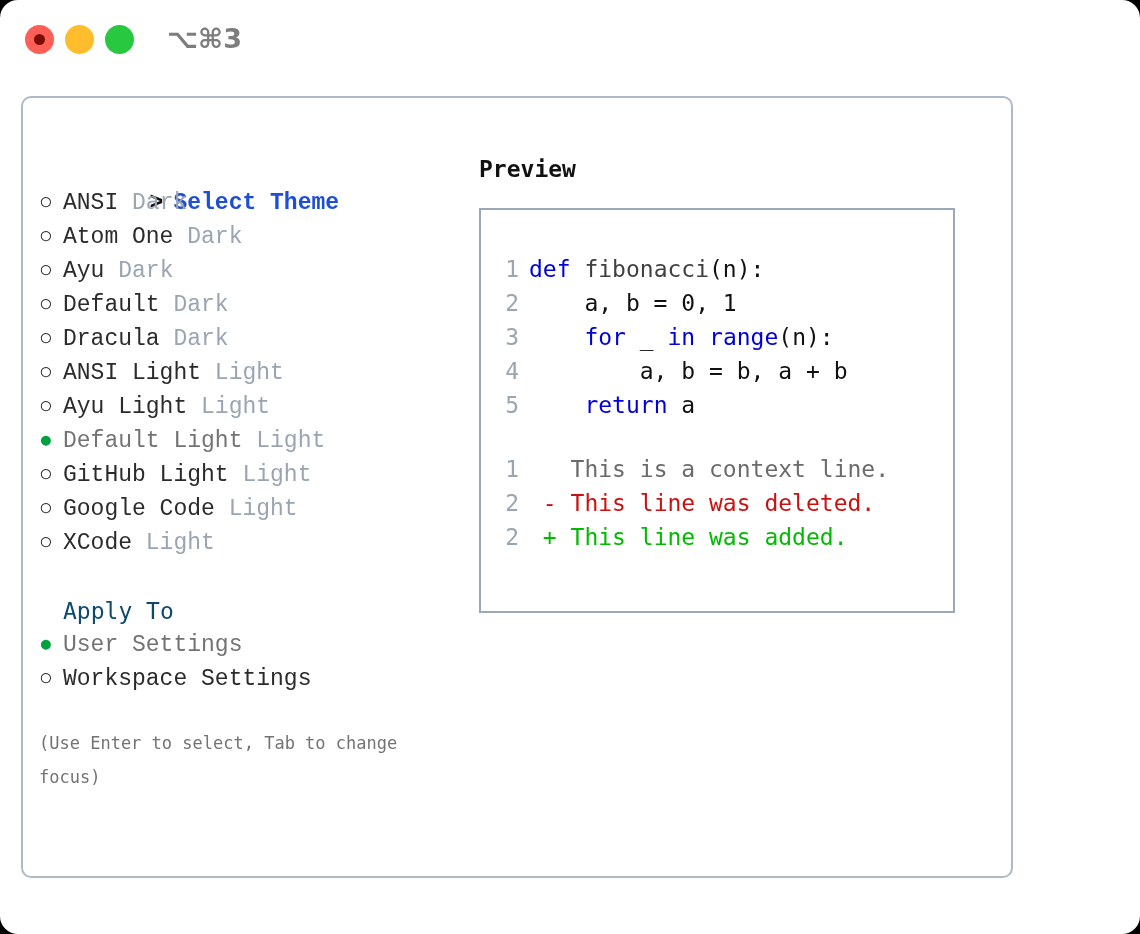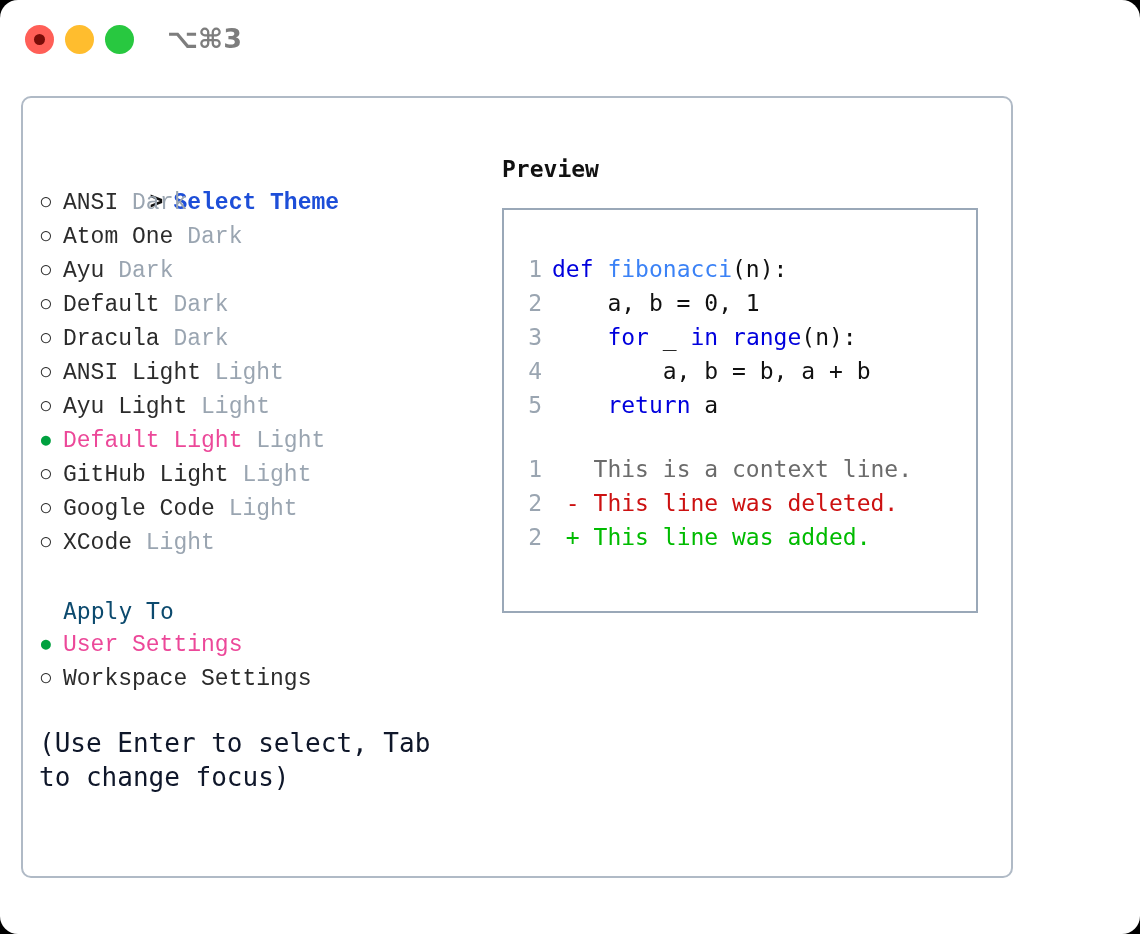--- a/index.html
+++ b/index.html
@@ -100,48 +100,48 @@
   .marker-prompt { font-weight: bold; color: #111111; }
   .hdr-label {
     font-weight: bold;
     color: #1d4ed8;
     font-size: 23px;
   }
   .tag {
     color: #9aa5b1;
   }
   .sel {
-    color: #ec4899;
+    color: #737373;
   }
   .dot-sel {
     color: #00a13f;
   }
   .spacer-row { height: 34px; }
 
   #apply-header {
     font-size: 23px;
     height: 34px;
     line-height: 34px;
     color: #0c4a6e;
     white-space: pre;
     padding-left: 24px;
   }
 
   #hint {
     margin-top: 30px;
-    font-size: 26px;
-    line-height: 34px;
-    color: #0f172a;
+    font-size: 17px;
+    line-height: 34px;
+    color: #737373;
     width: 410px;
   }
 
   
   #right-col {
     position: absolute;
-    left: 479px;
+    left: 456px;
     top: 54px;
     width: 500px;
   }
   #preview-title {
     font-size: 23px;
     font-weight: bold;
     color: #111111;
     line-height: 34px;
     white-space: pre;
   }
@@ -167,21 +167,21 @@
     white-space: pre;
   }
   .ln {
     display: inline-block;
     width: 22px;
     text-align: right;
     color: #9aa5b1;
     margin-right: 10px;
   }
   .kw   { color: #0000dd; text-align: right; }
-  .fn   { color: #3b82f6; }
+  .fn   { color: #404040; }
   .pl   { color: #111111; }
   .ctx  { color: #6b6b6b; }
   .del  { color: #cc1111; }
   .add  { color: #00bb00; }
   .gap-row { height: 30px; }
 </style>
 </head>
 <body>
 
 <div id="screen">

